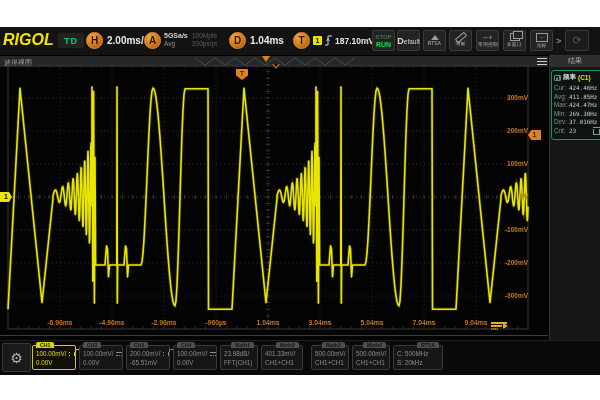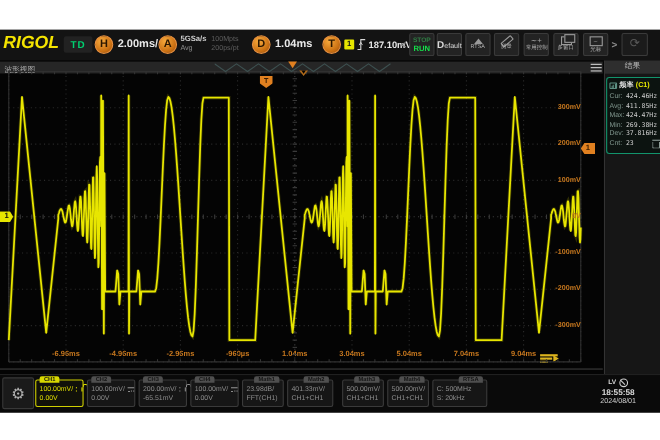--- a/index.html
+++ b/index.html
@@ -523,21 +523,13 @@
     <span class="tab right">Math4</span>
     <div class="l1">500.00mV/</div>
     <div class="l2">CH1+CH1</div>
   </div>
   <div class="chbox" style="left:393px;width:50px;">
     <span class="tab right">RTSA</span>
     <div class="l1">C: 500MHz</div>
     <div class="l2">S: 20kHz</div>
   </div>
 
-  <div class="clockbox">
-    <div class="st">
-        <span>LV</span>
-        <span class="mute"></span>
-      </div>
-    <div class="tm">18:55:58</div>
-    <div class="dt">2024/08/01</div>
-  </div>
 </div>
 
 </body></html>

